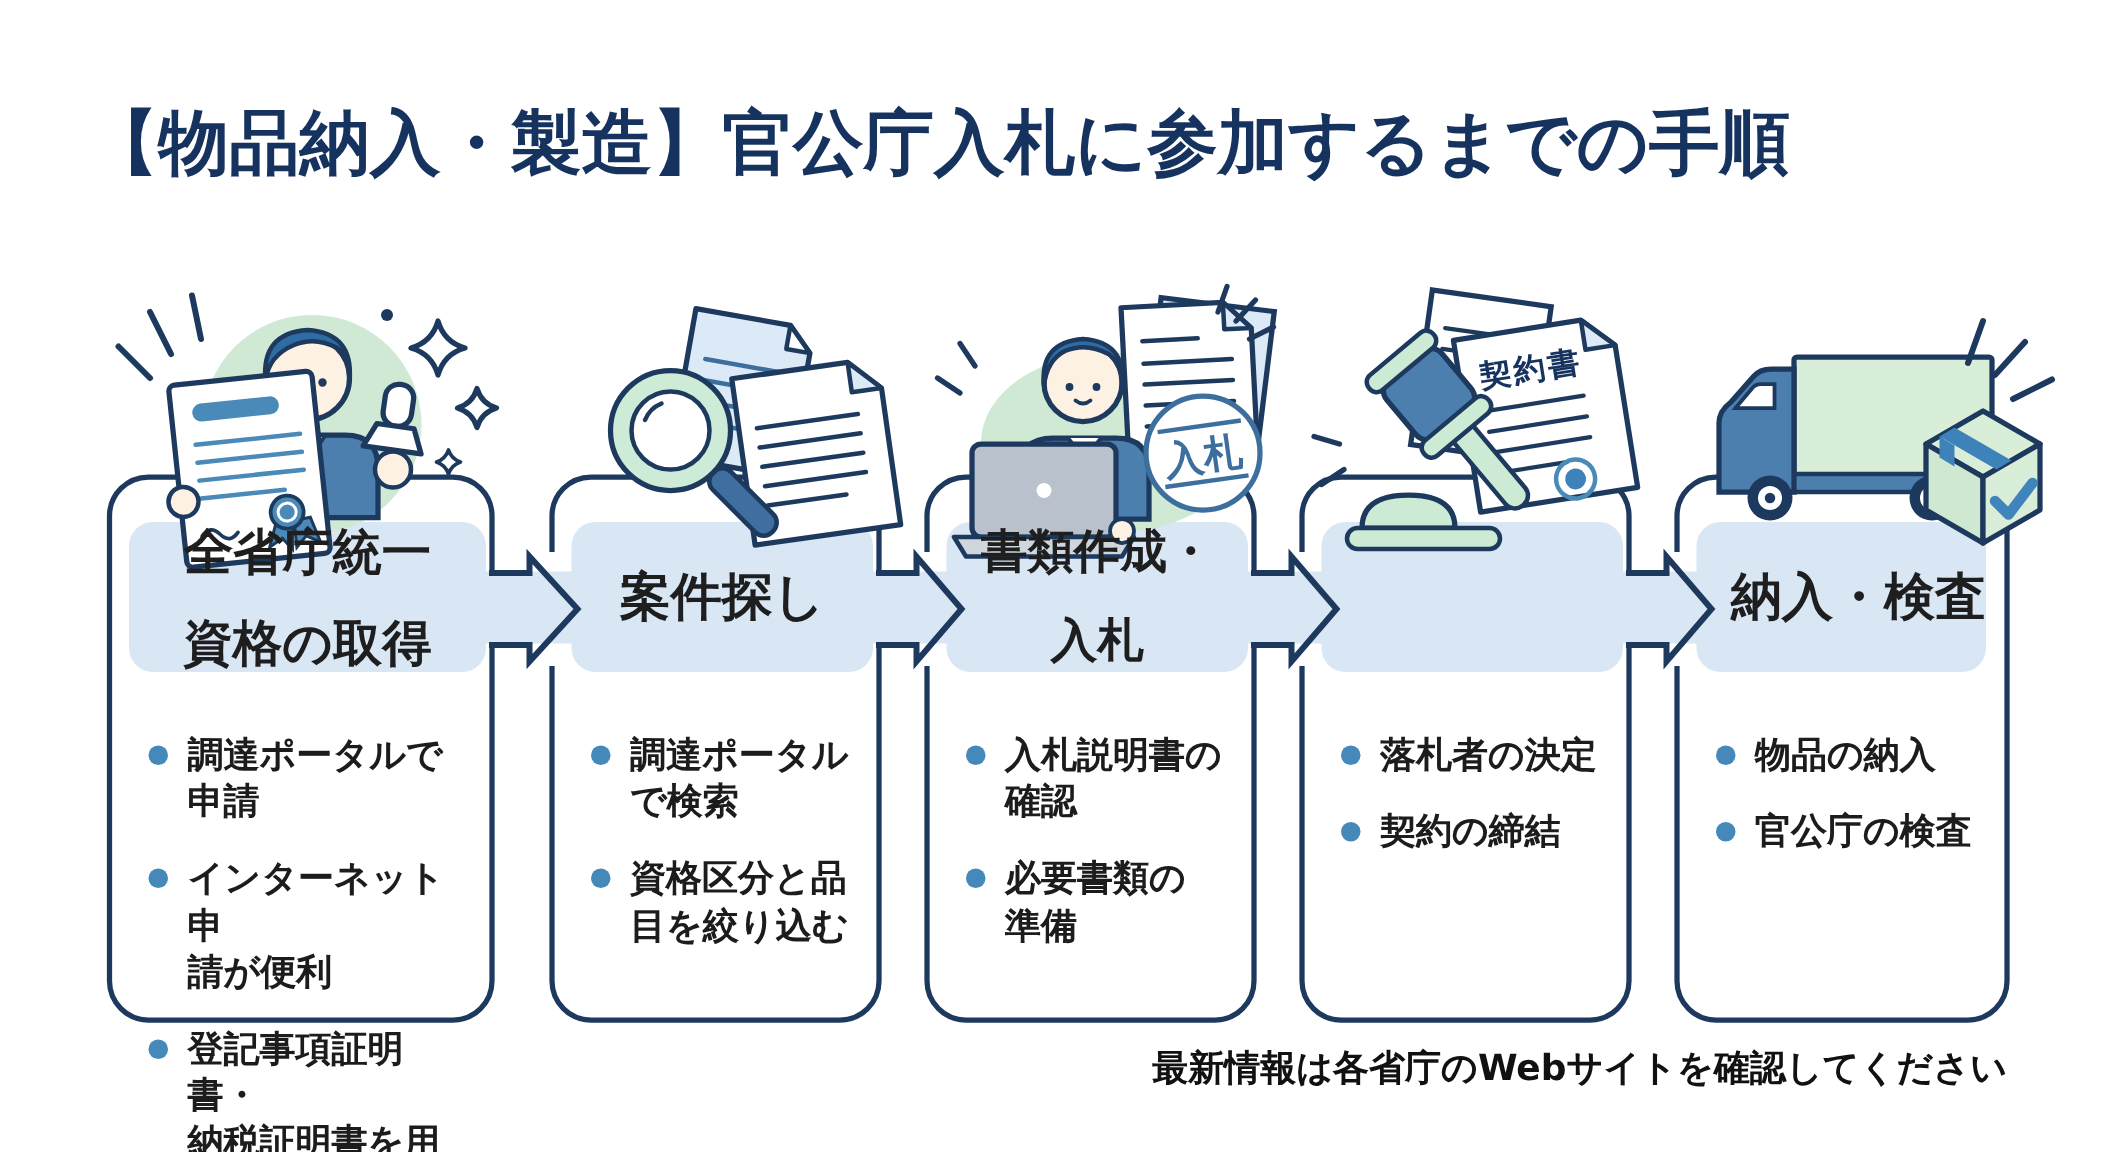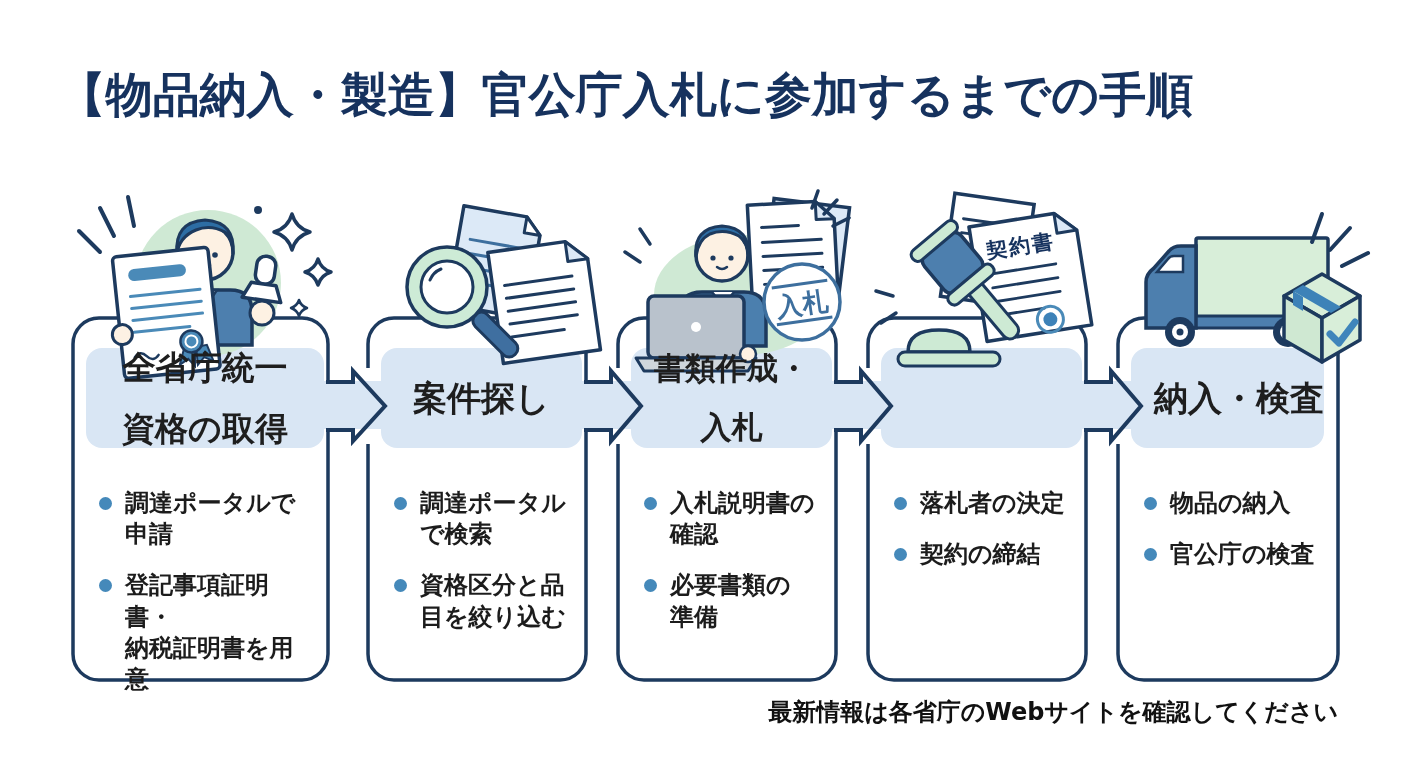--- a/index.html
+++ b/index.html
@@ -293,20 +293,22 @@
     <div>書類作成・</div>
     <div>入札</div>
   </div>
   <div class="band-label bl5">
     <div>納入・検査</div>
   </div>
 
   <ul class="bullets li1">
     <li>調達ポータルで
 申請</li>
+    <li>インターネット申
+請が便利</li>
     <li>登記事項証明書・
 納税証明書を用意</li>
   </ul>
   <ul class="bullets li2">
     <li>調達ポータル
 で検索</li>
     <li>資格区分と品
 目を絞り込む</li>
   </ul>
   <ul class="bullets li3">

